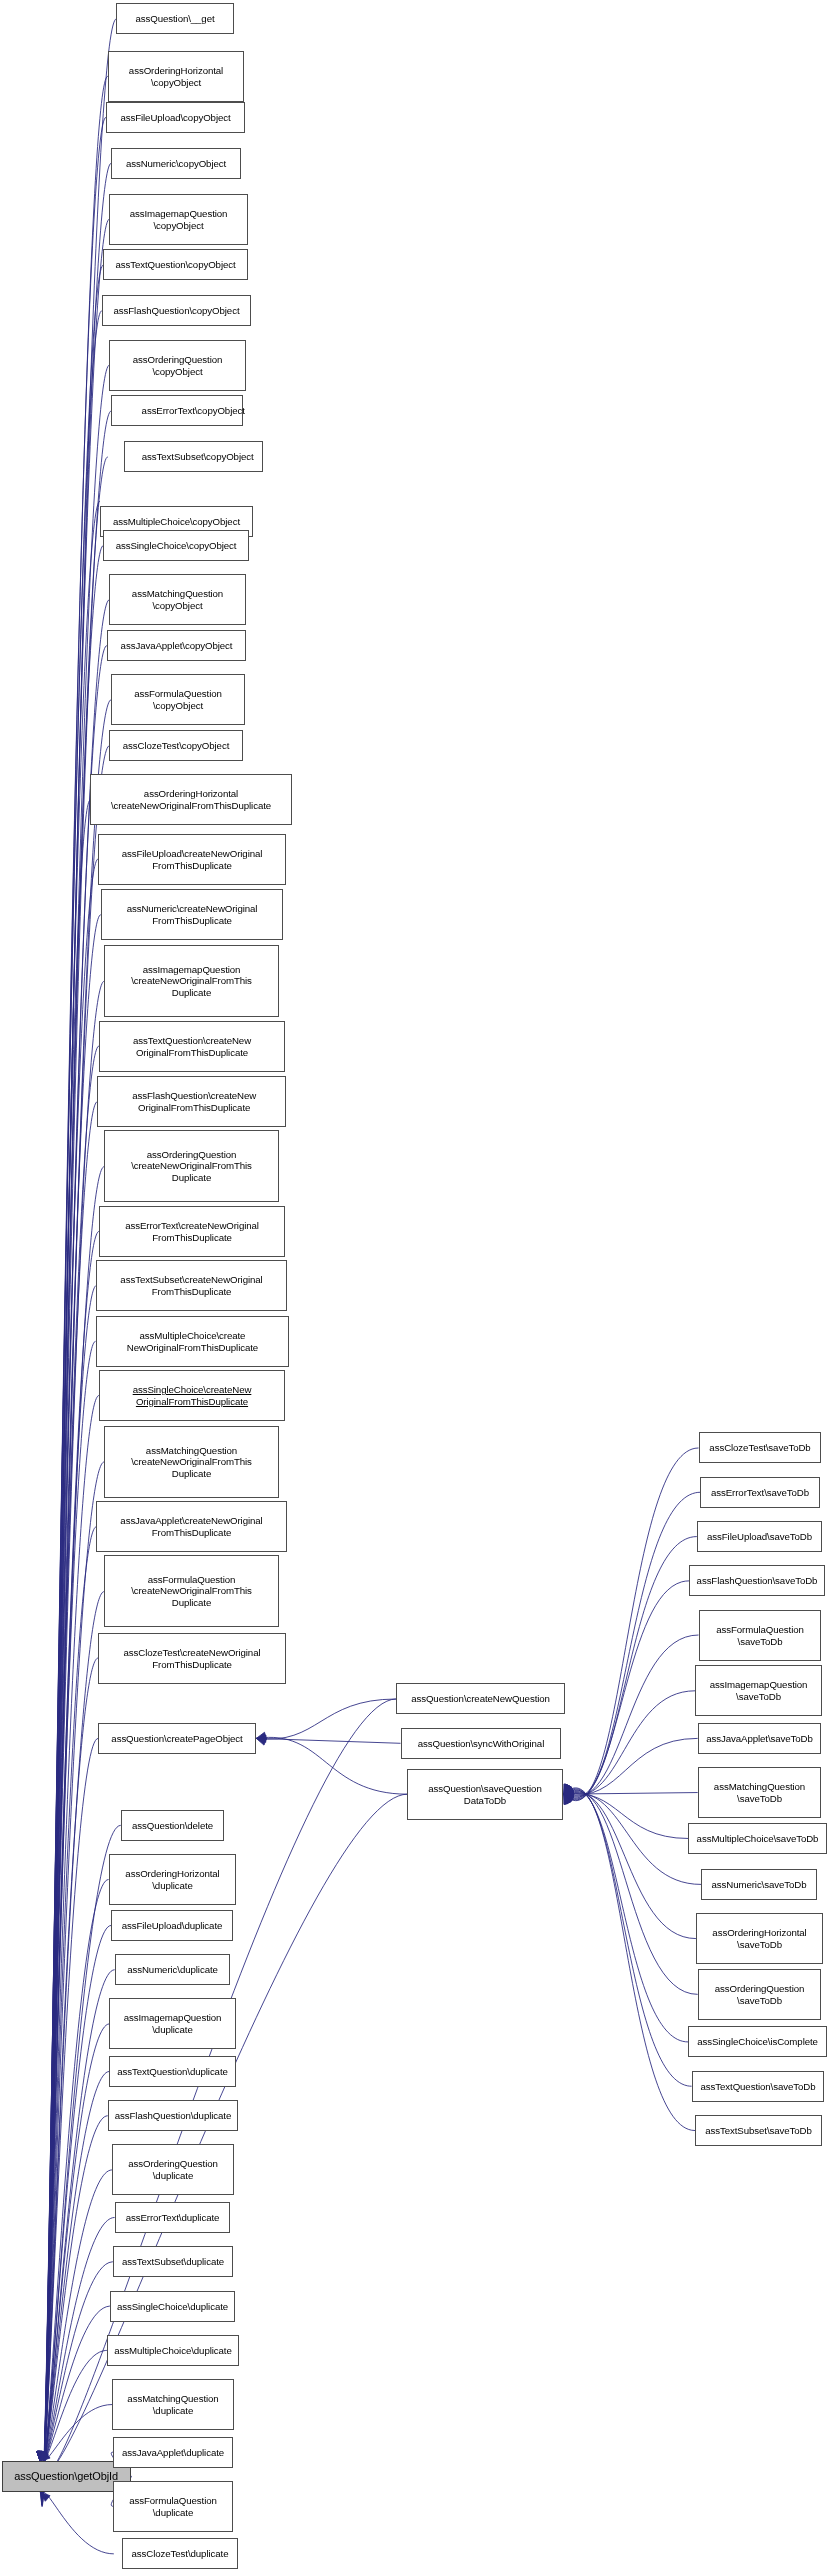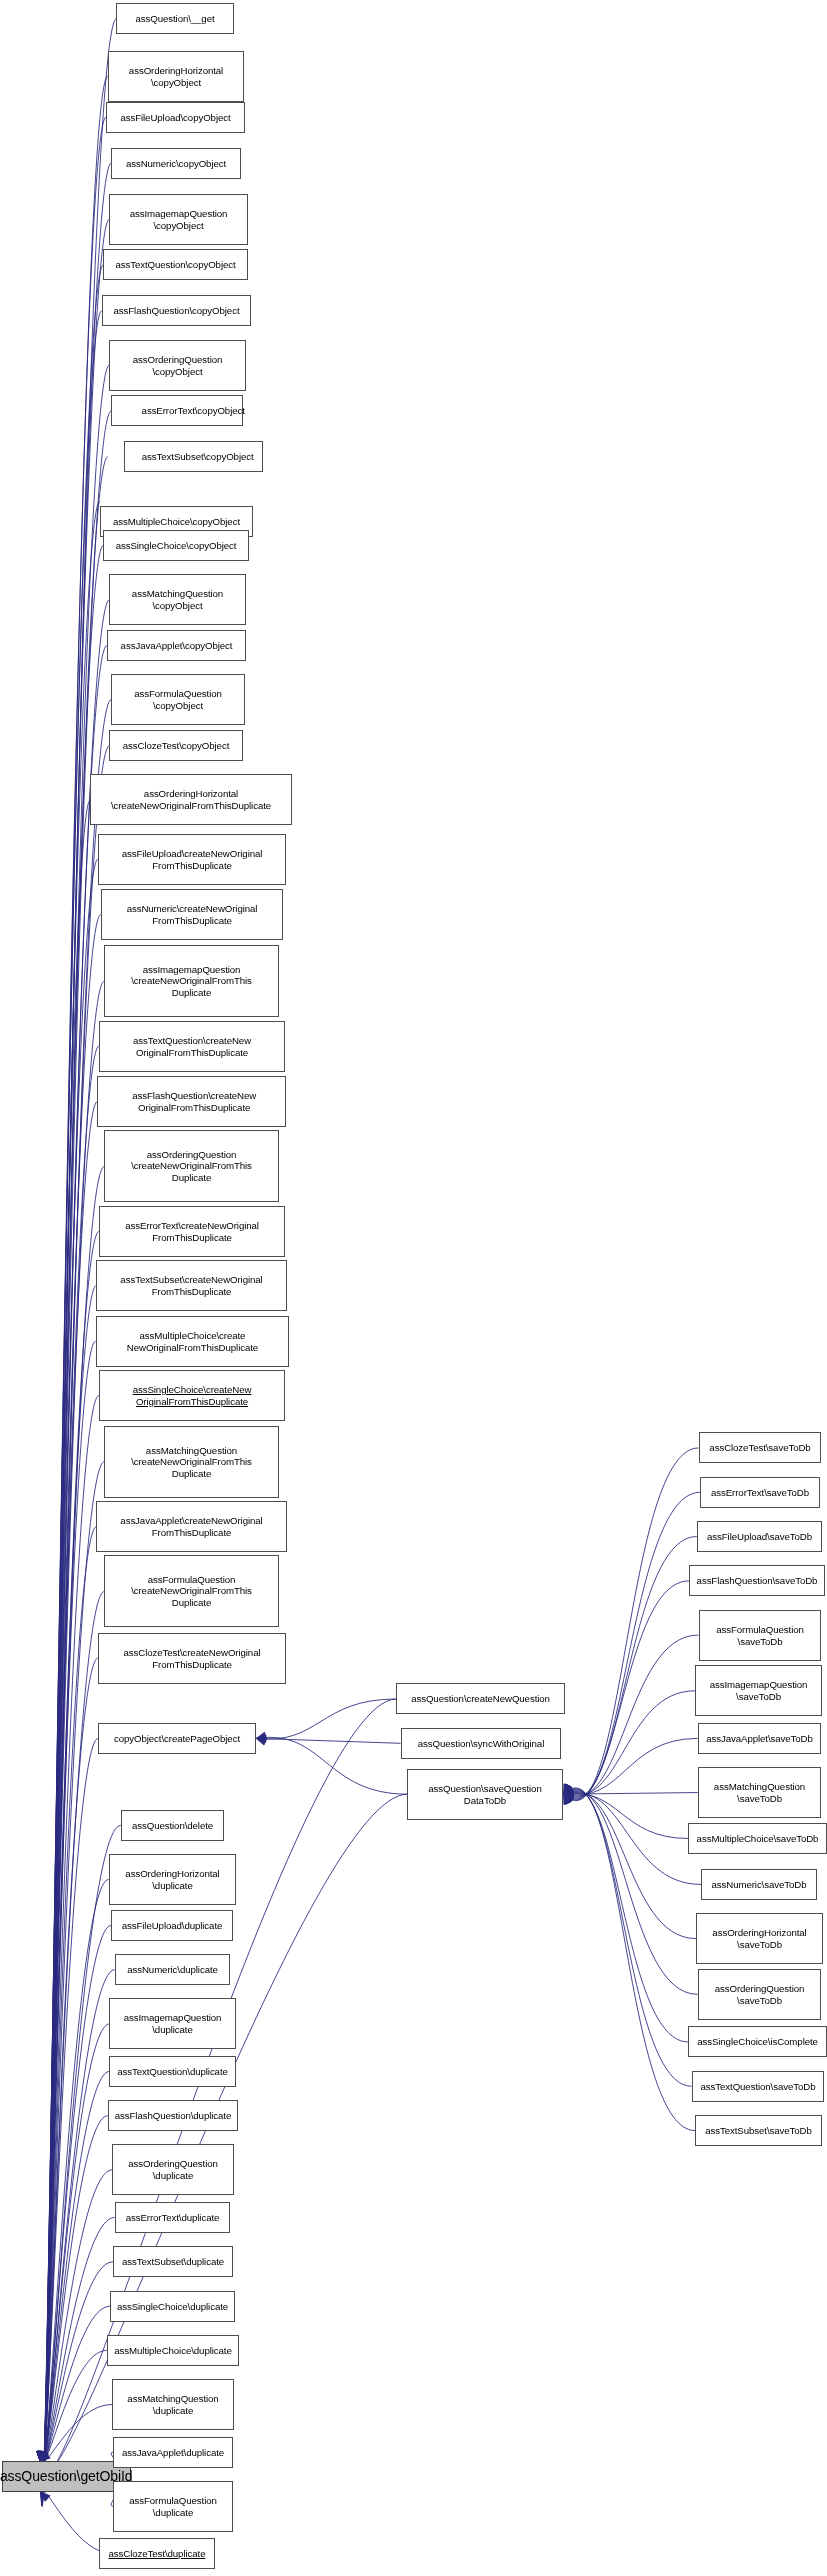--- a/index.html
+++ b/index.html
@@ -18,21 +18,21 @@
     display:flex;
     align-items:center;
     justify-content:center;
     white-space:pre-line;
     padding:0.9px 2.6px;
     letter-spacing:-0.1px;
   }
   .node.root{
     background:#bfbfbf;
     border:0.9px solid #404040;
-    font-size:14px;
+    font-size:11px;
   }
 </style>
 </head>
 <body>
 
 <div id="graph">
   <svg class="edges" id="edge-layer" viewBox="0 0 953 2965" preserveAspectRatio="none">
       <path d="M134,21.718152866242036 C85.82,21.718152866242036 54.4,3338.7977388535032 46.4,2832.8025477707006" stroke="#2a2a80" stroke-width="1" fill="none"></path>
       <polygon points="46.4,2832.8025477707006 42.54465735871133,2821.677066517368 50.94058173978911,2821.938703264068" fill="#2a2a80" stroke="#2a2a80"></polygon>
       <path d="M124,87.81687898089172 C81.32,87.81687898089172 54.4,3326.899968152866 46.4,2832.8025477707006" stroke="#2a2a80" stroke-width="1" fill="none"></path>
@@ -220,42 +220,42 @@
       <div class="node" style="left: 104px; top: 1426px; width: 175px; height: 72px;">assMatchingQuestion
 \createNewOriginalFromThis
 Duplicate</div>
       <div class="node" style="left: 96px; top: 1501px; width: 191px; height: 51px;">assJavaApplet\createNewOriginal
 FromThisDuplicate</div>
       <div class="node" style="left: 104px; top: 1555px; width: 175px; height: 72px;">assFormulaQuestion
 \createNewOriginalFromThis
 Duplicate</div>
       <div class="node" style="left: 98px; top: 1633px; width: 188px; height: 51px;">assClozeTest\createNewOriginal
 FromThisDuplicate</div>
-      <div class="node" style="left: 98px; top: 1723px; width: 158px; height: 31px;">copyObject\createPageObject</div>
+      <div class="node" style="left: 98px; top: 1723px; width: 158px; height: 31px;">assQuestion\createPageObject</div>
       <div class="node" style="left: 121px; top: 1810px; width: 103px; height: 31px;">assQuestion\delete</div>
       <div class="node" style="left: 109px; top: 1854px; width: 127px; height: 51px;">assOrderingHorizontal
 \duplicate</div>
       <div class="node" style="left: 111px; top: 1910px; width: 122px; height: 31px;">assFileUpload\duplicate</div>
       <div class="node" style="left: 115px; top: 1954px; width: 115px; height: 31px;">assNumeric\duplicate</div>
       <div class="node" style="left: 109px; top: 1998px; width: 127px; height: 51px;">assImagemapQuestion
 \duplicate</div>
       <div class="node" style="left: 109px; top: 2056px; width: 127px; height: 31px;">assTextQuestion\duplicate</div>
       <div class="node" style="left: 108px; top: 2100px; width: 130px; height: 31px;">assFlashQuestion\duplicate</div>
       <div class="node" style="left: 112px; top: 2144px; width: 122px; height: 51px;">assOrderingQuestion
 \duplicate</div>
       <div class="node" style="left: 115px; top: 2202px; width: 115px; height: 31px;">assErrorText\duplicate</div>
       <div class="node" style="left: 113px; top: 2246px; width: 120px; height: 31px;">assTextSubset\duplicate</div>
       <div class="node" style="left: 110px; top: 2291px; width: 125px; height: 31px;">assSingleChoice\duplicate</div>
       <div class="node" style="left: 107px; top: 2335px; width: 132px; height: 31px;">assMultipleChoice\duplicate</div>
       <div class="node" style="left: 112px; top: 2379px; width: 122px; height: 51px;">assMatchingQuestion
 \duplicate</div>
       <div class="node" style="left: 113px; top: 2437px; width: 120px; height: 31px;">assJavaApplet\duplicate</div>
       <div class="node" style="left: 113px; top: 2481px; width: 120px; height: 51px;">assFormulaQuestion
 \duplicate</div>
-      <div class="node" style="left: 99px; top: 2538px; width: 116px; height: 31px; text-decoration: underline;">assClozeTest\duplicate</div>
+      <div class="node" style="left: 122px; top: 2538px; width: 116px; height: 31px;">assClozeTest\duplicate</div>
       <div class="node" style="left: 396px; top: 1683px; width: 169px; height: 31px;">assQuestion\createNewQuestion</div>
       <div class="node" style="left: 401px; top: 1728px; width: 160px; height: 31px;">assQuestion\syncWithOriginal</div>
       <div class="node" style="left: 407px; top: 1769px; width: 156px; height: 51px;">assQuestion\saveQuestion
 DataToDb</div>
       <div class="node" style="left: 699px; top: 1432px; width: 122px; height: 31px;">assClozeTest\saveToDb</div>
       <div class="node" style="left: 700px; top: 1477px; width: 120px; height: 31px;">assErrorText\saveToDb</div>
       <div class="node" style="left: 697px; top: 1521px; width: 125px; height: 31px;">assFileUpload\saveToDb</div>
       <div class="node" style="left: 689px; top: 1565px; width: 136px; height: 31px;">assFlashQuestion\saveToDb</div>
       <div class="node" style="left: 699px; top: 1610px; width: 122px; height: 51px;">assFormulaQuestion
 \saveToDb</div>

